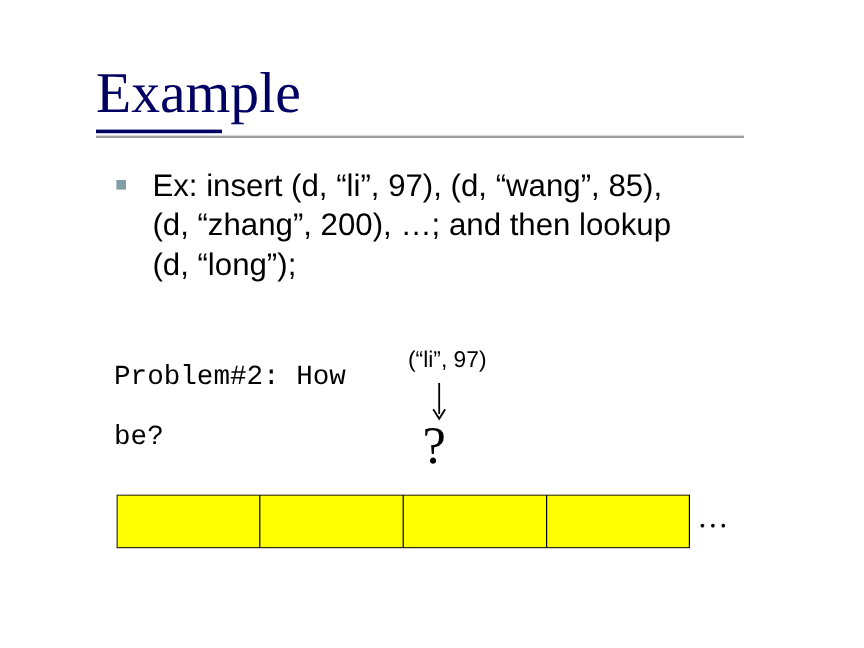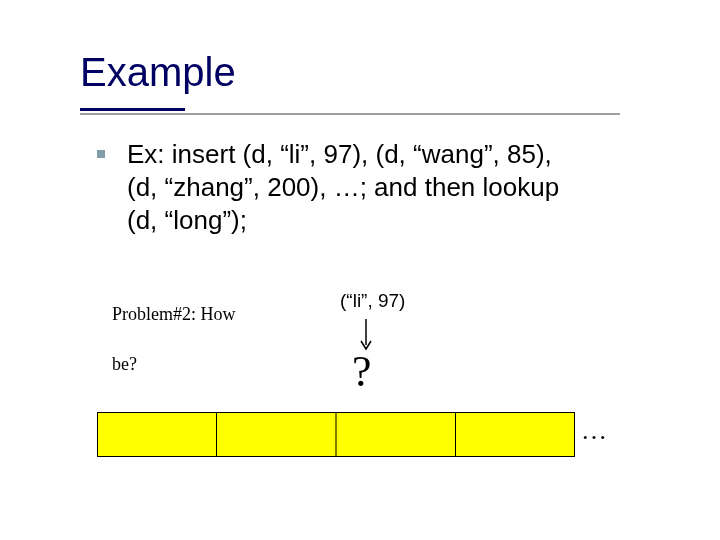--- a/index.html
+++ b/index.html
@@ -15,22 +15,22 @@
   .slide {
     position: relative;
     width: 720px;
     height: 540px;
     box-sizing: border-box;
   }
   .title {
     position: absolute;
     left: 80px;
     top: 50px;
-    font-size: 40px;
-    font-family: Liberation Sans, sans-serif;
+    font-size: 48px;
+    font-family: Liberation Serif, serif;
     color: #000063;
   }
   .rule-short {
     position: absolute;
     left: 80px;
     top: 108px;
     width: 105px;
     height: 3px;
     background: #000063;
   }
@@ -60,25 +60,25 @@
   .body-text {
     position: absolute;
     left: 30px;
     top: 0;
     font-size: 26px;
     line-height: 33px;
     white-space: pre-wrap;
   }
   .problem-text {
     position: absolute;
-    left: 112px;
+    left: 95px;
     top: 302px;
     width: 210px;
-    font-family: Liberation Serif, serif;
-    font-size: 18px;
+    font-family: Liberation Mono, monospace;
+    font-size: 23px;
     line-height: 25px;
   }
   .li-label {
     position: absolute;
     left: 340px;
     top: 290px;
     font-family: Arial, sans-serif;
     font-size: 19px;
   }
   .arrow-svg {

